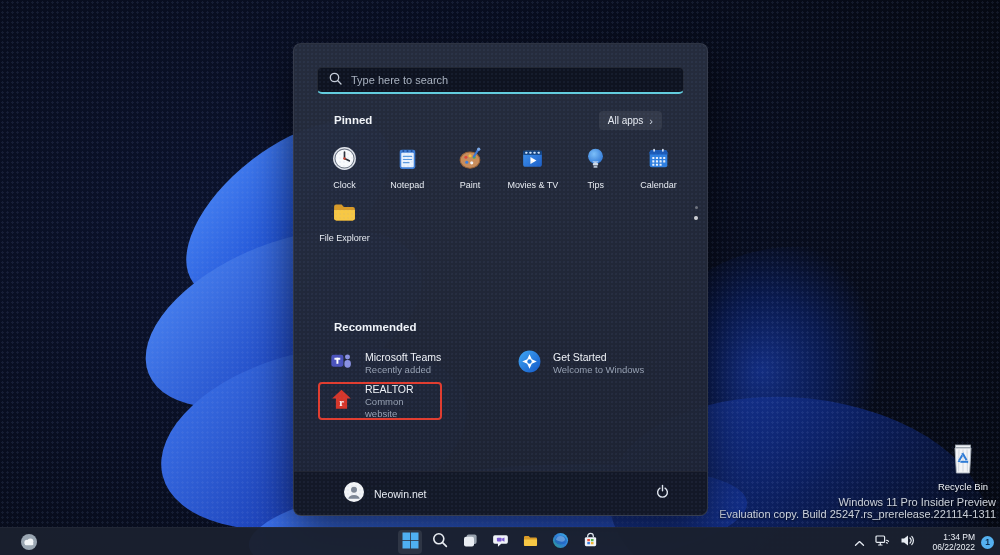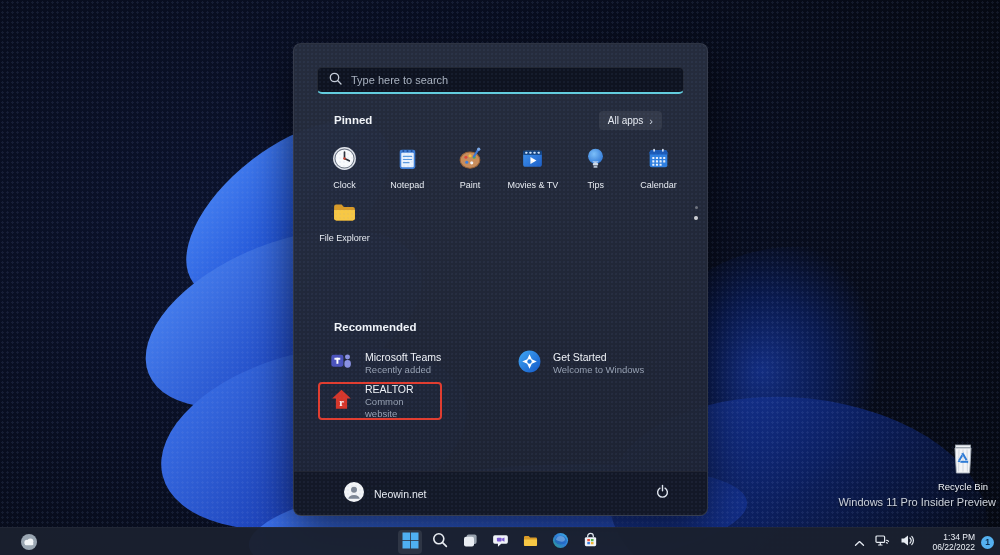--- a/index.html
+++ b/index.html
@@ -115,20 +115,21 @@
             <path d="M20.3 17.4 l-.2 3 -2.4 -1.9 Z"></path>
             <path d="M9.6 18.8 l3 .5 -1.7 -2.6 Z"></path>
         </g>
       </svg>
     </span>
     <span class="lbl">Recycle Bin</span>
   </div>
 
   <div class="watermark">
     <div>Windows 11 Pro Insider Preview</div>
+    <div>Evaluation copy. Build 25247.rs_prerelease.221114-1311</div>
   </div>
 
   <div class="start-menu">
 
     <div class="searchbox">
       <span>
         <svg width="13" height="13" viewBox="0 0 13 13">
           <circle cx="5.5" cy="5.5" r="4.2" fill="none" stroke="#c7ced8" stroke-width="1.3"></circle>
           <line x1="8.8" y1="8.8" x2="12" y2="12" stroke="#c7ced8" stroke-width="1.3" stroke-linecap="round"></line>
         </svg>

